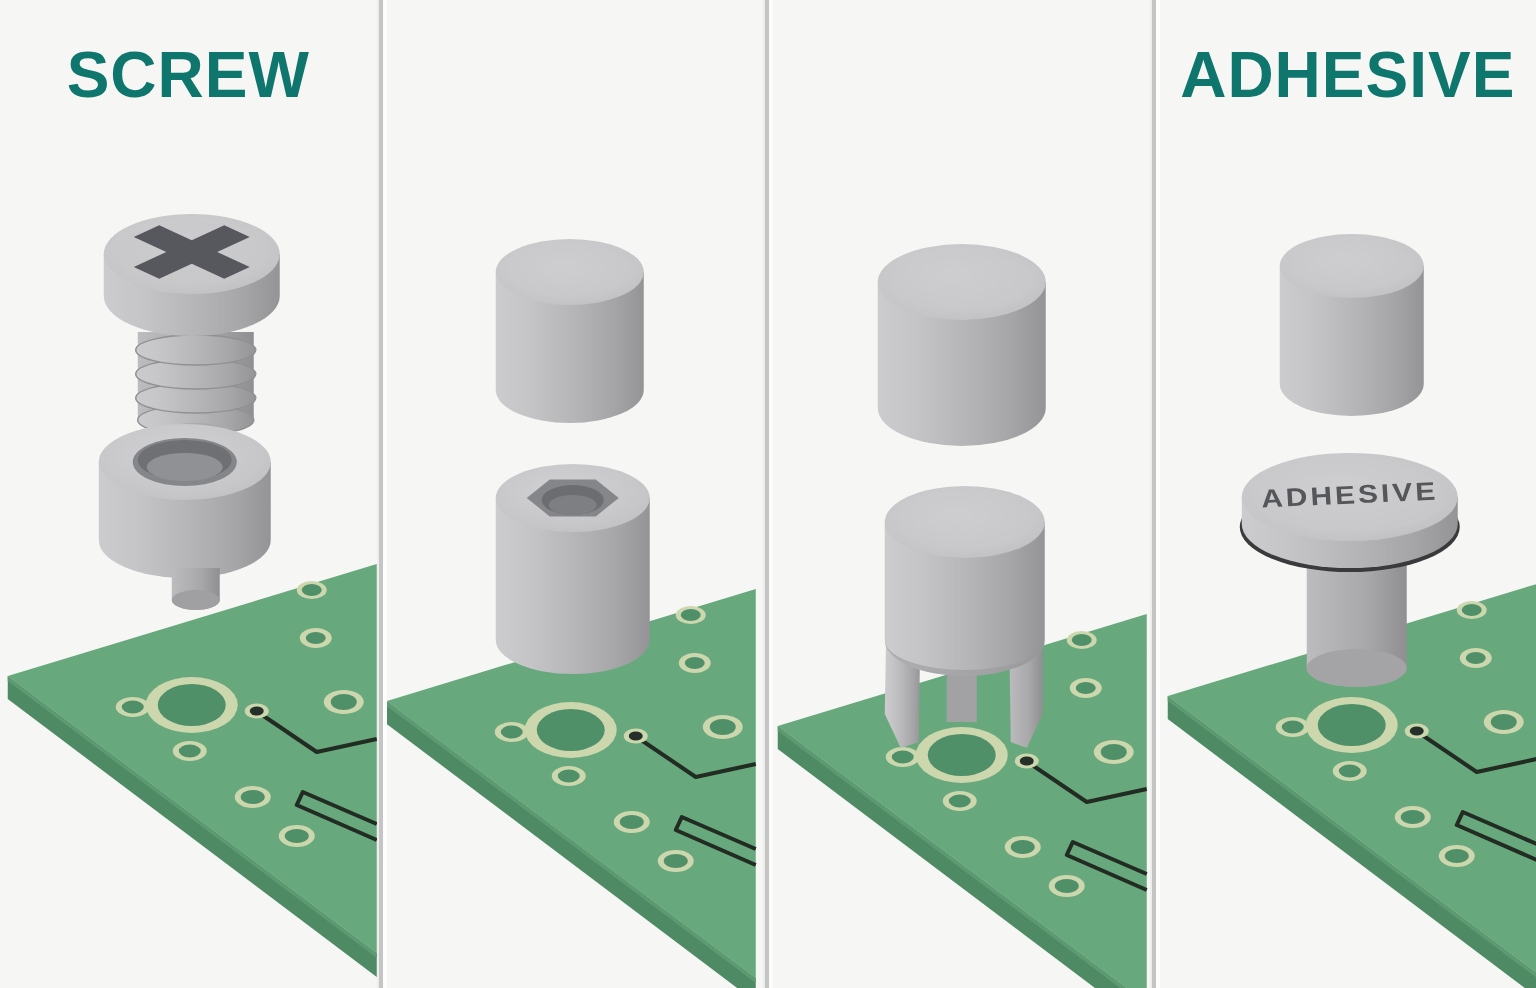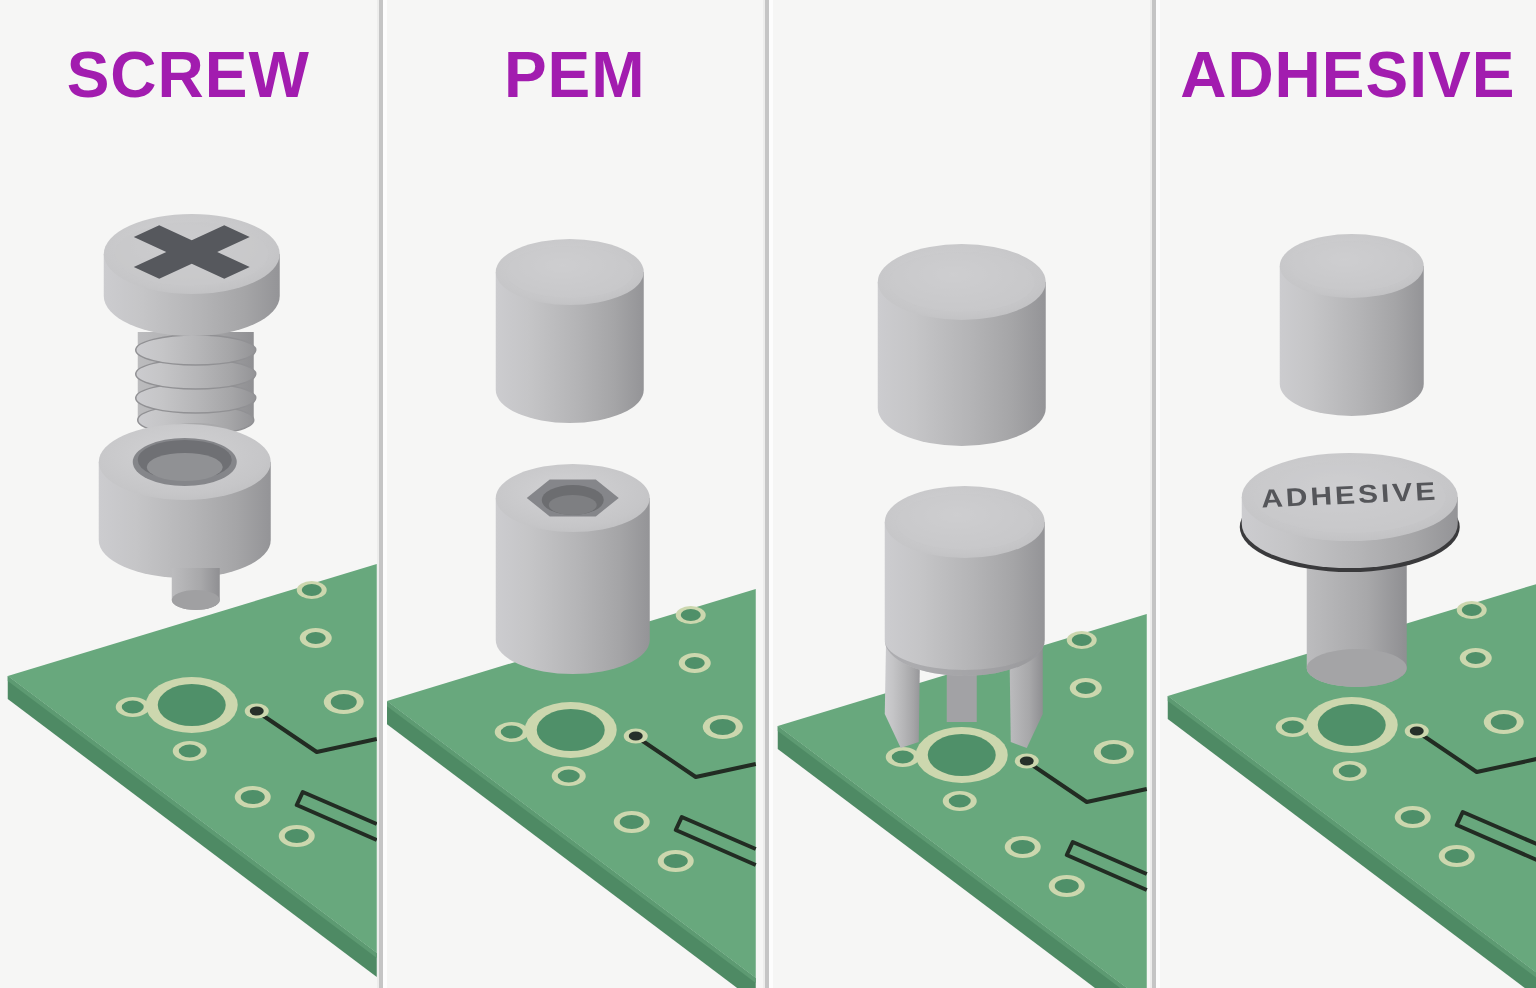--- a/index.html
+++ b/index.html
@@ -6,21 +6,21 @@
   body{
     width:1536px;height:988px;overflow:hidden;background:#ffffff;
     font-family:"Liberation Sans", sans-serif;
     display:flex;flex-direction:row;
   }
   .panel{
     position:relative;flex:1 1 0;background:#f6f6f5;overflow:hidden;
   }
   .panel-title{
     position:absolute;top:38px;left:0;right:0;text-align:center;
-    font-size:64px;font-weight:bold;color:#a21caf;letter-spacing:1px;
+    font-size:64px;font-weight:bold;color:#0f766e;letter-spacing:1px;
     z-index:3;user-select:none;
   }
   .divider{
     width:4px;background:#c5c5c5;border-left:2px solid #ededec;border-right:4px solid #fdfdfd;
     z-index:4;
   }
   .art{position:absolute;inset:0;width:100%;height:100%;display:block;}
   .hiddendefs{position:absolute;width:0;height:0;overflow:hidden;}
   .disc-label{
     font-family:"Liberation Sans", sans-serif;font-weight:bold;font-size:30px;
@@ -111,21 +111,20 @@
       <ellipse cx="185" cy="467" rx="38" ry="14" fill="#909194"></ellipse>
       <path d="M172,568 L172,600 A24,10 0 0 0 220,600 L220,568 Z" fill="url(#metDark)"></path>
       <ellipse cx="196" cy="600" rx="24" ry="10" fill="#a0a0a2"></ellipse>
     </g>
   </svg>
 </section>
 
 <div class="divider"></div>
 
 <section class="panel">
-  <div class="panel-title">PEM</div>
   <svg class="art" viewBox="0 0 377 988" preserveAspectRatio="xMidYMid slice">
     <use href="#pcb" transform="translate(-8,25)"></use>
 
     <g>
       <path d="M109,272 L109,390 A74,33 0 0 0 257,390 L257,272 Z" fill="url(#met)"></path>
       <ellipse cx="183" cy="272" rx="74" ry="33" fill="url(#metTop)"></ellipse>
       <ellipse cx="183" cy="272" rx="64" ry="26" fill="#c9c9cb" opacity="0.5"></ellipse>
     </g>
 
     <g>

